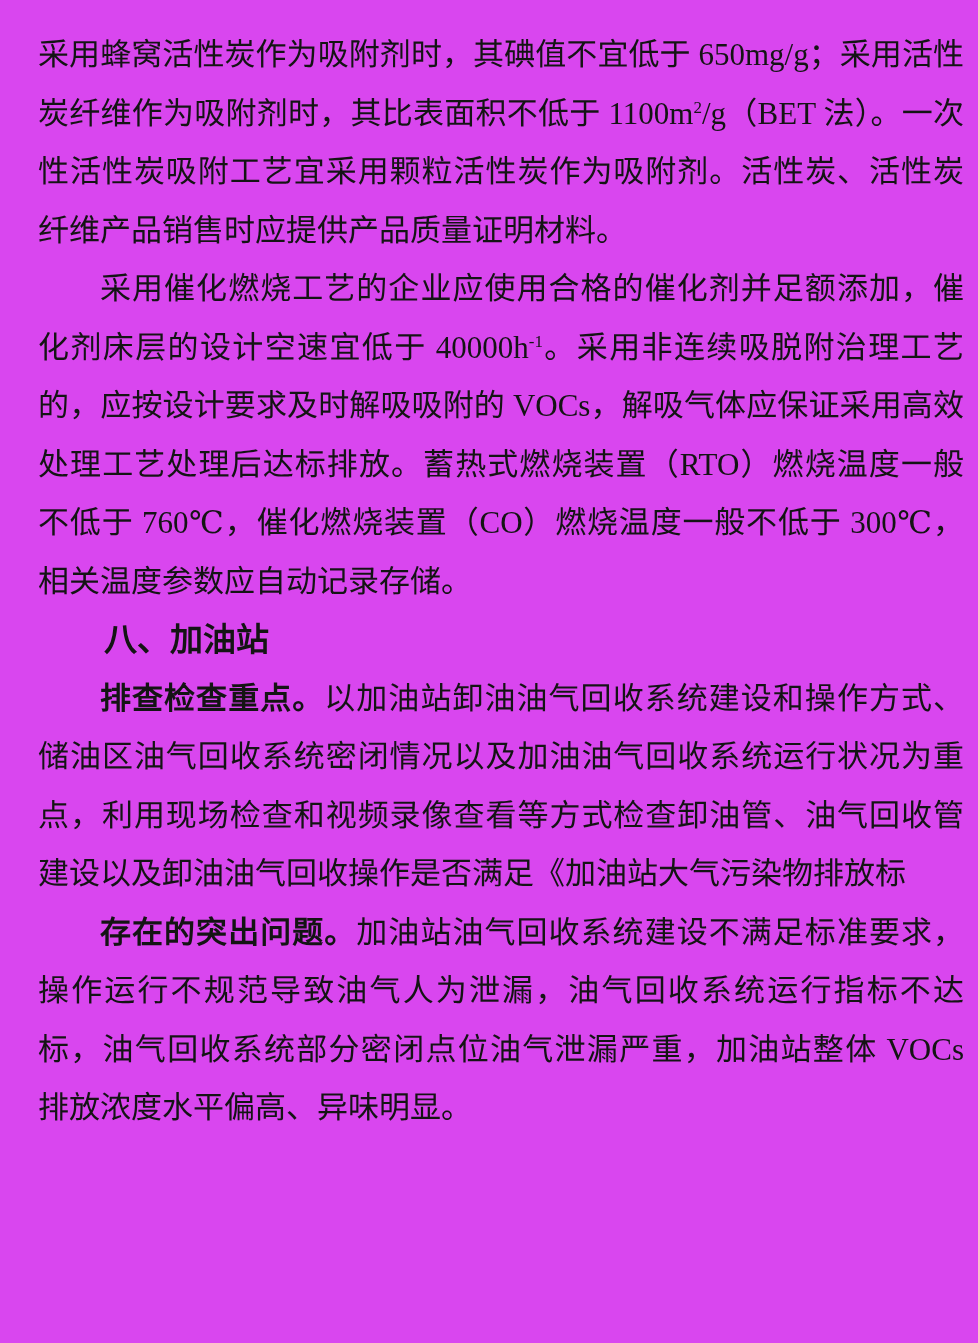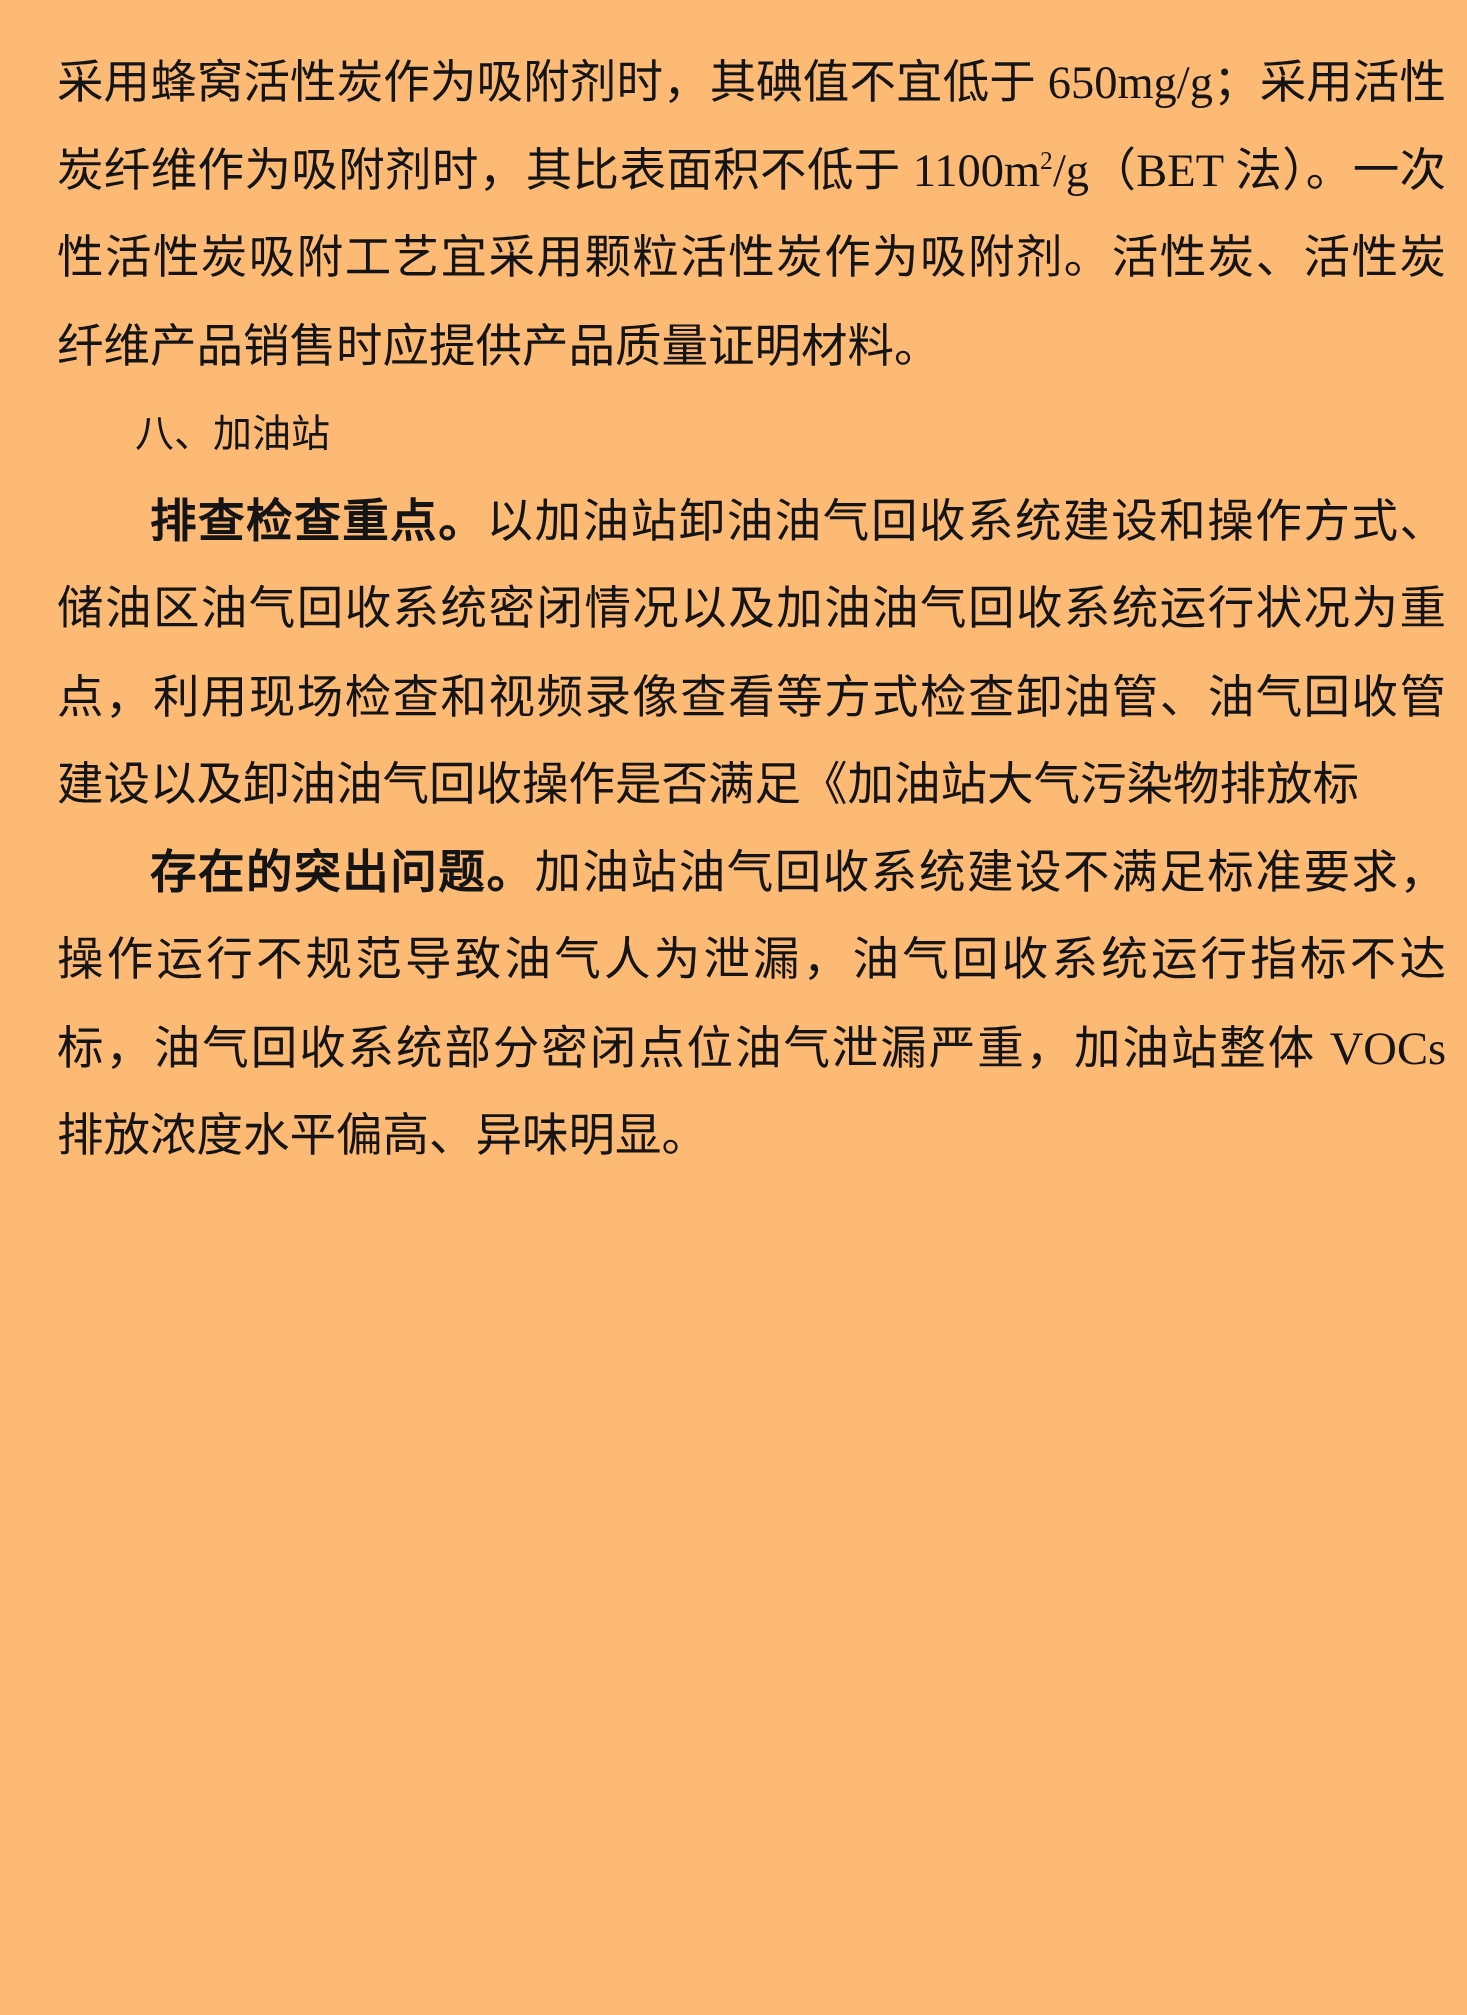--- a/index.html
+++ b/index.html
@@ -5,44 +5,44 @@
   html, body {
     margin: 0;
     padding: 0;
     background: #ffffff;
   }
   .page {
     position: relative;
     width: 978px;
     height: 1343px;
     margin: 0 auto;
-    background: #fdba74;
+    background: #d946ef;
     overflow: hidden;
     box-sizing: border-box;
     padding: 26px 14px 0 38px;
     font-family: "Liberation Serif", "DejaVu Serif", serif;
     color: #141414;
   }
   .para {
     margin: 0;
     font-size: 31px;
     line-height: 58.5px;
     text-align: justify;
     text-justify: inter-ideograph;
     word-break: break-all;
     color: #141414;
   }
   .para.indent { text-indent: 2em; }
   .para.no-indent { text-indent: 0; }
   .heading {
     margin: 0;
-    font-size: 26px;
+    font-size: 33px;
     line-height: 58.5px;
     text-indent: 2em;
-    font-weight: 400;
+    font-weight: 700;
     font-family: "Liberation Sans", "DejaVu Sans", sans-serif;
     color: #141414;
   }
   .runin {
     font-weight: 700;
     font-style: normal;
     font-family: "Liberation Sans", "DejaVu Sans", sans-serif;
   }
   sup.sci {
     font-size: 0.55em;
@@ -51,20 +51,21 @@
     letter-spacing: 0;
   }
 </style>
 </head>
 <body>
 
 <div class="page">
 
   <p class="para no-indent"><span>采用蜂窝活性炭作为吸附剂时，其碘值不宜低于 650mg/g；采用活性炭纤维作为吸附剂时，其比表面积不低于 1100m</span><sup class="sci">2</sup><span>/g（BET 法）。一次性活性炭吸附工艺宜采用颗粒活性炭作为吸附剂。活性炭、活性炭纤维产品销售时应提供产品质量证明材料。</span></p>
 
+  <p class="para indent"><span>采用催化燃烧工艺的企业应使用合格的催化剂并足额添加，催化剂床层的设计空速宜低于 40000h</span><sup class="sci">-1</sup><span>。采用非连续吸脱附治理工艺的，应按设计要求及时解吸吸附的 VOCs，解吸气体应保证采用高效处理工艺处理后达标排放。蓄热式燃烧装置（RTO）燃烧温度一般不低于 760℃，催化燃烧装置（CO）燃烧温度一般不低于 300℃，相关温度参数应自动记录存储。</span></p>
 
 
   <h2 class="heading">八、加油站</h2>
 
   <p class="para indent"><span class="runin">排查检查重点。</span><span>以加油站卸油油气回收系统建设和操作方式、储油区油气回收系统密闭情况以及加油油气回收系统运行状况为重点，利用现场检查和视频录像查看等方式检查卸油管、油气回收管建设以及卸油油气回收操作是否满足《加油站大气污染物排放标</span></p>
 
   <p class="para indent"><span class="runin">存在的突出问题。</span><span>加油站油气回收系统建设不满足标准要求，操作运行不规范导致油气人为泄漏，油气回收系统运行指标不达标，油气回收系统部分密闭点位油气泄漏严重，加油站整体 VOCs 排放浓度水平偏高、异味明显。</span></p>
 
 </div>
 

